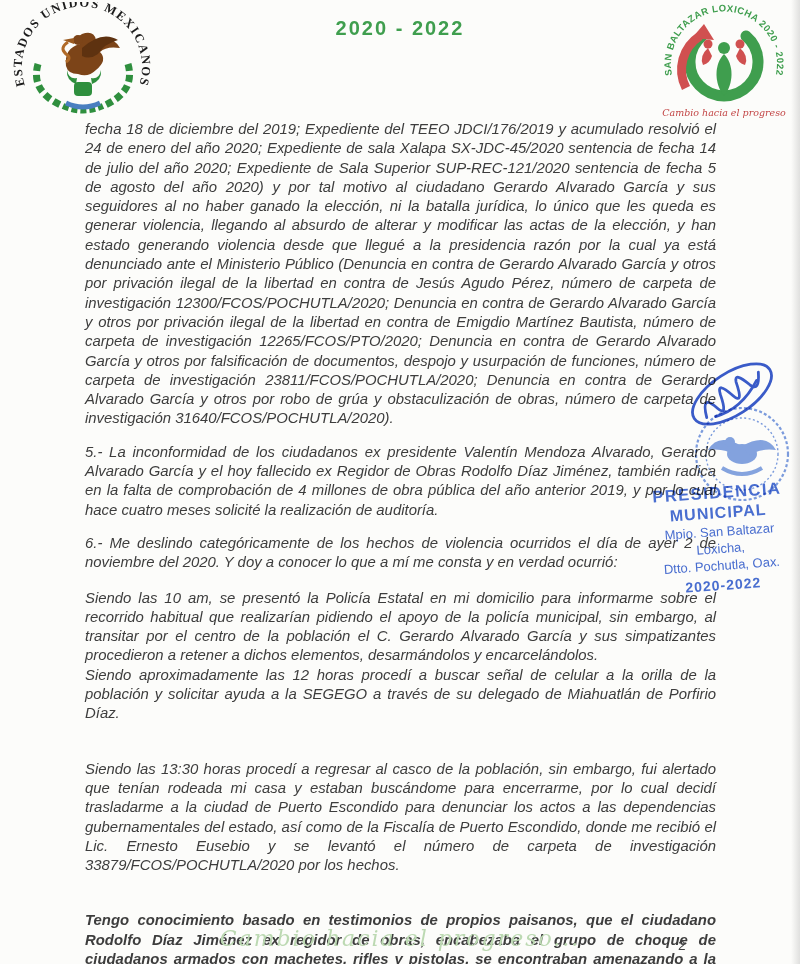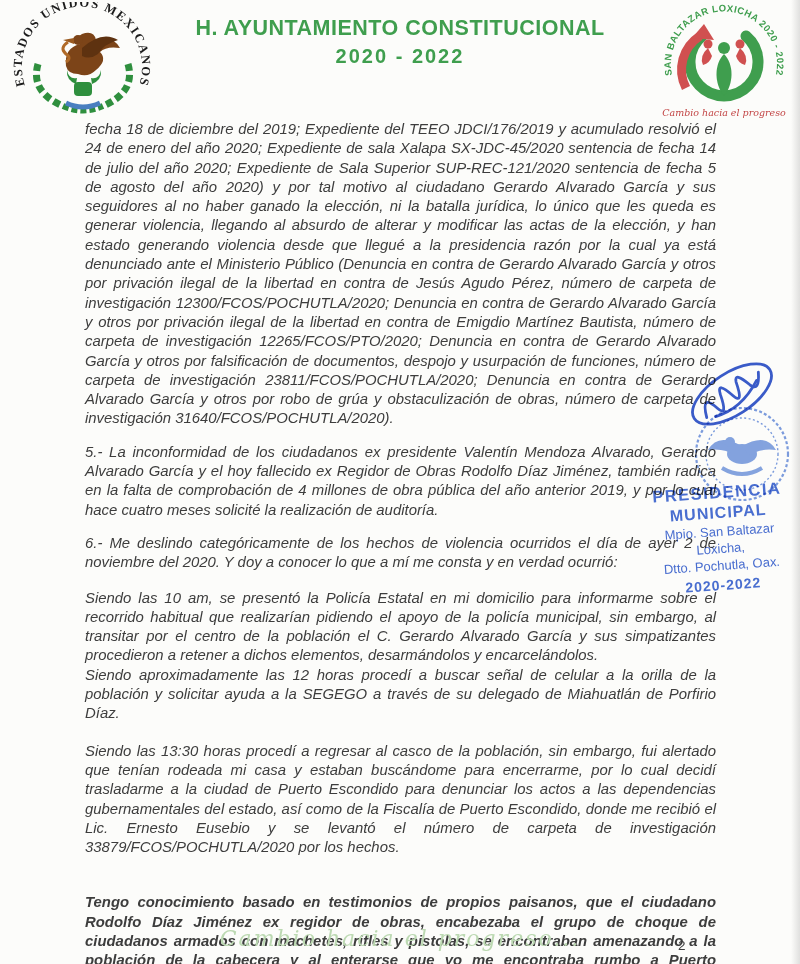--- a/index.html
+++ b/index.html
@@ -24,21 +24,21 @@
   .title-l3{font-size:20px;line-height:28px;letter-spacing:2px;}
   
   .content{
     position:absolute;left:85px;top:120px;width:631px;
     font-size:14.9px;line-height:19.3px;text-align:justify;
     color:#3d3d3d;
   }
   .content p{margin:0 0 14px 0;font-style:italic;}
   .content p.gap-none{margin-bottom:0;}
   .content p.gap-mid{margin-bottom:16px;}
-  .content p.gap-big{margin-bottom:18px;}
+  .content p.gap-big{margin-bottom:36px;}
   .content p.gap-big2{margin-bottom:36px;}
   .content p.bold{font-weight:bold;}
   
   .signature{position:absolute;left:676px;top:350px;mix-blend-mode:multiply;}
   .round-stamp{position:absolute;left:684px;top:404px;mix-blend-mode:multiply;}
   .stamp-text{
     position:absolute;left:636px;top:482px;width:168px;
     transform:rotate(-4deg);color:#4a6fd4;text-align:center;
     mix-blend-mode:multiply;
   }
@@ -79,21 +79,20 @@
       <path d="M60,64 Q58,46 74,42 Q68,36 76,32 Q88,28 90,38 Q106,32 114,46 Q100,44 94,50 Q102,58 90,68 Q82,76 72,72 Q62,72 60,64 Z" fill="#7c4418"></path>
       <path d="M76,46 Q96,28 112,38 Q98,42 92,52 Q84,58 76,54 Z" fill="#5e3210"></path>
       <circle cx="72" cy="38" r="5" fill="#7c4418"></circle>
       <path d="M68,36 l-11,2 l11,4 z" fill="#9a5a20"></path>
       <path d="M62,40 q-9,6 -2,12 q6,4 0,8" stroke="#b06a28" stroke-width="3" fill="none"></path>
       <path d="M60,101 q17,8 34,0" stroke="#4a7fc0" stroke-width="5" fill="none"></path>
     </svg>
   </div>
 
   <div class="title-block">
-    <div class="title-l1">H. AYUNTAMIENTO CONSTITUCIONAL</div>
     <div class="title-l3">2020 - 2022</div>
   </div>
 
   <div class="logo-right">
     <svg width="148" height="118" viewBox="0 0 148 118">
       <defs>
           <path id="logoArc" d="M 24,78 A 53,53 0 1 1 124,78"></path>
         </defs>
       <text font-size="9.5" font-weight="bold" fill="#3f9e4e" letter-spacing="0.5" font-family="Liberation Sans, sans-serif">
         <textPath href="#logoArc" startOffset="50%" text-anchor="middle">SAN BALTAZAR LOXICHA 2020 - 2022</textPath>

